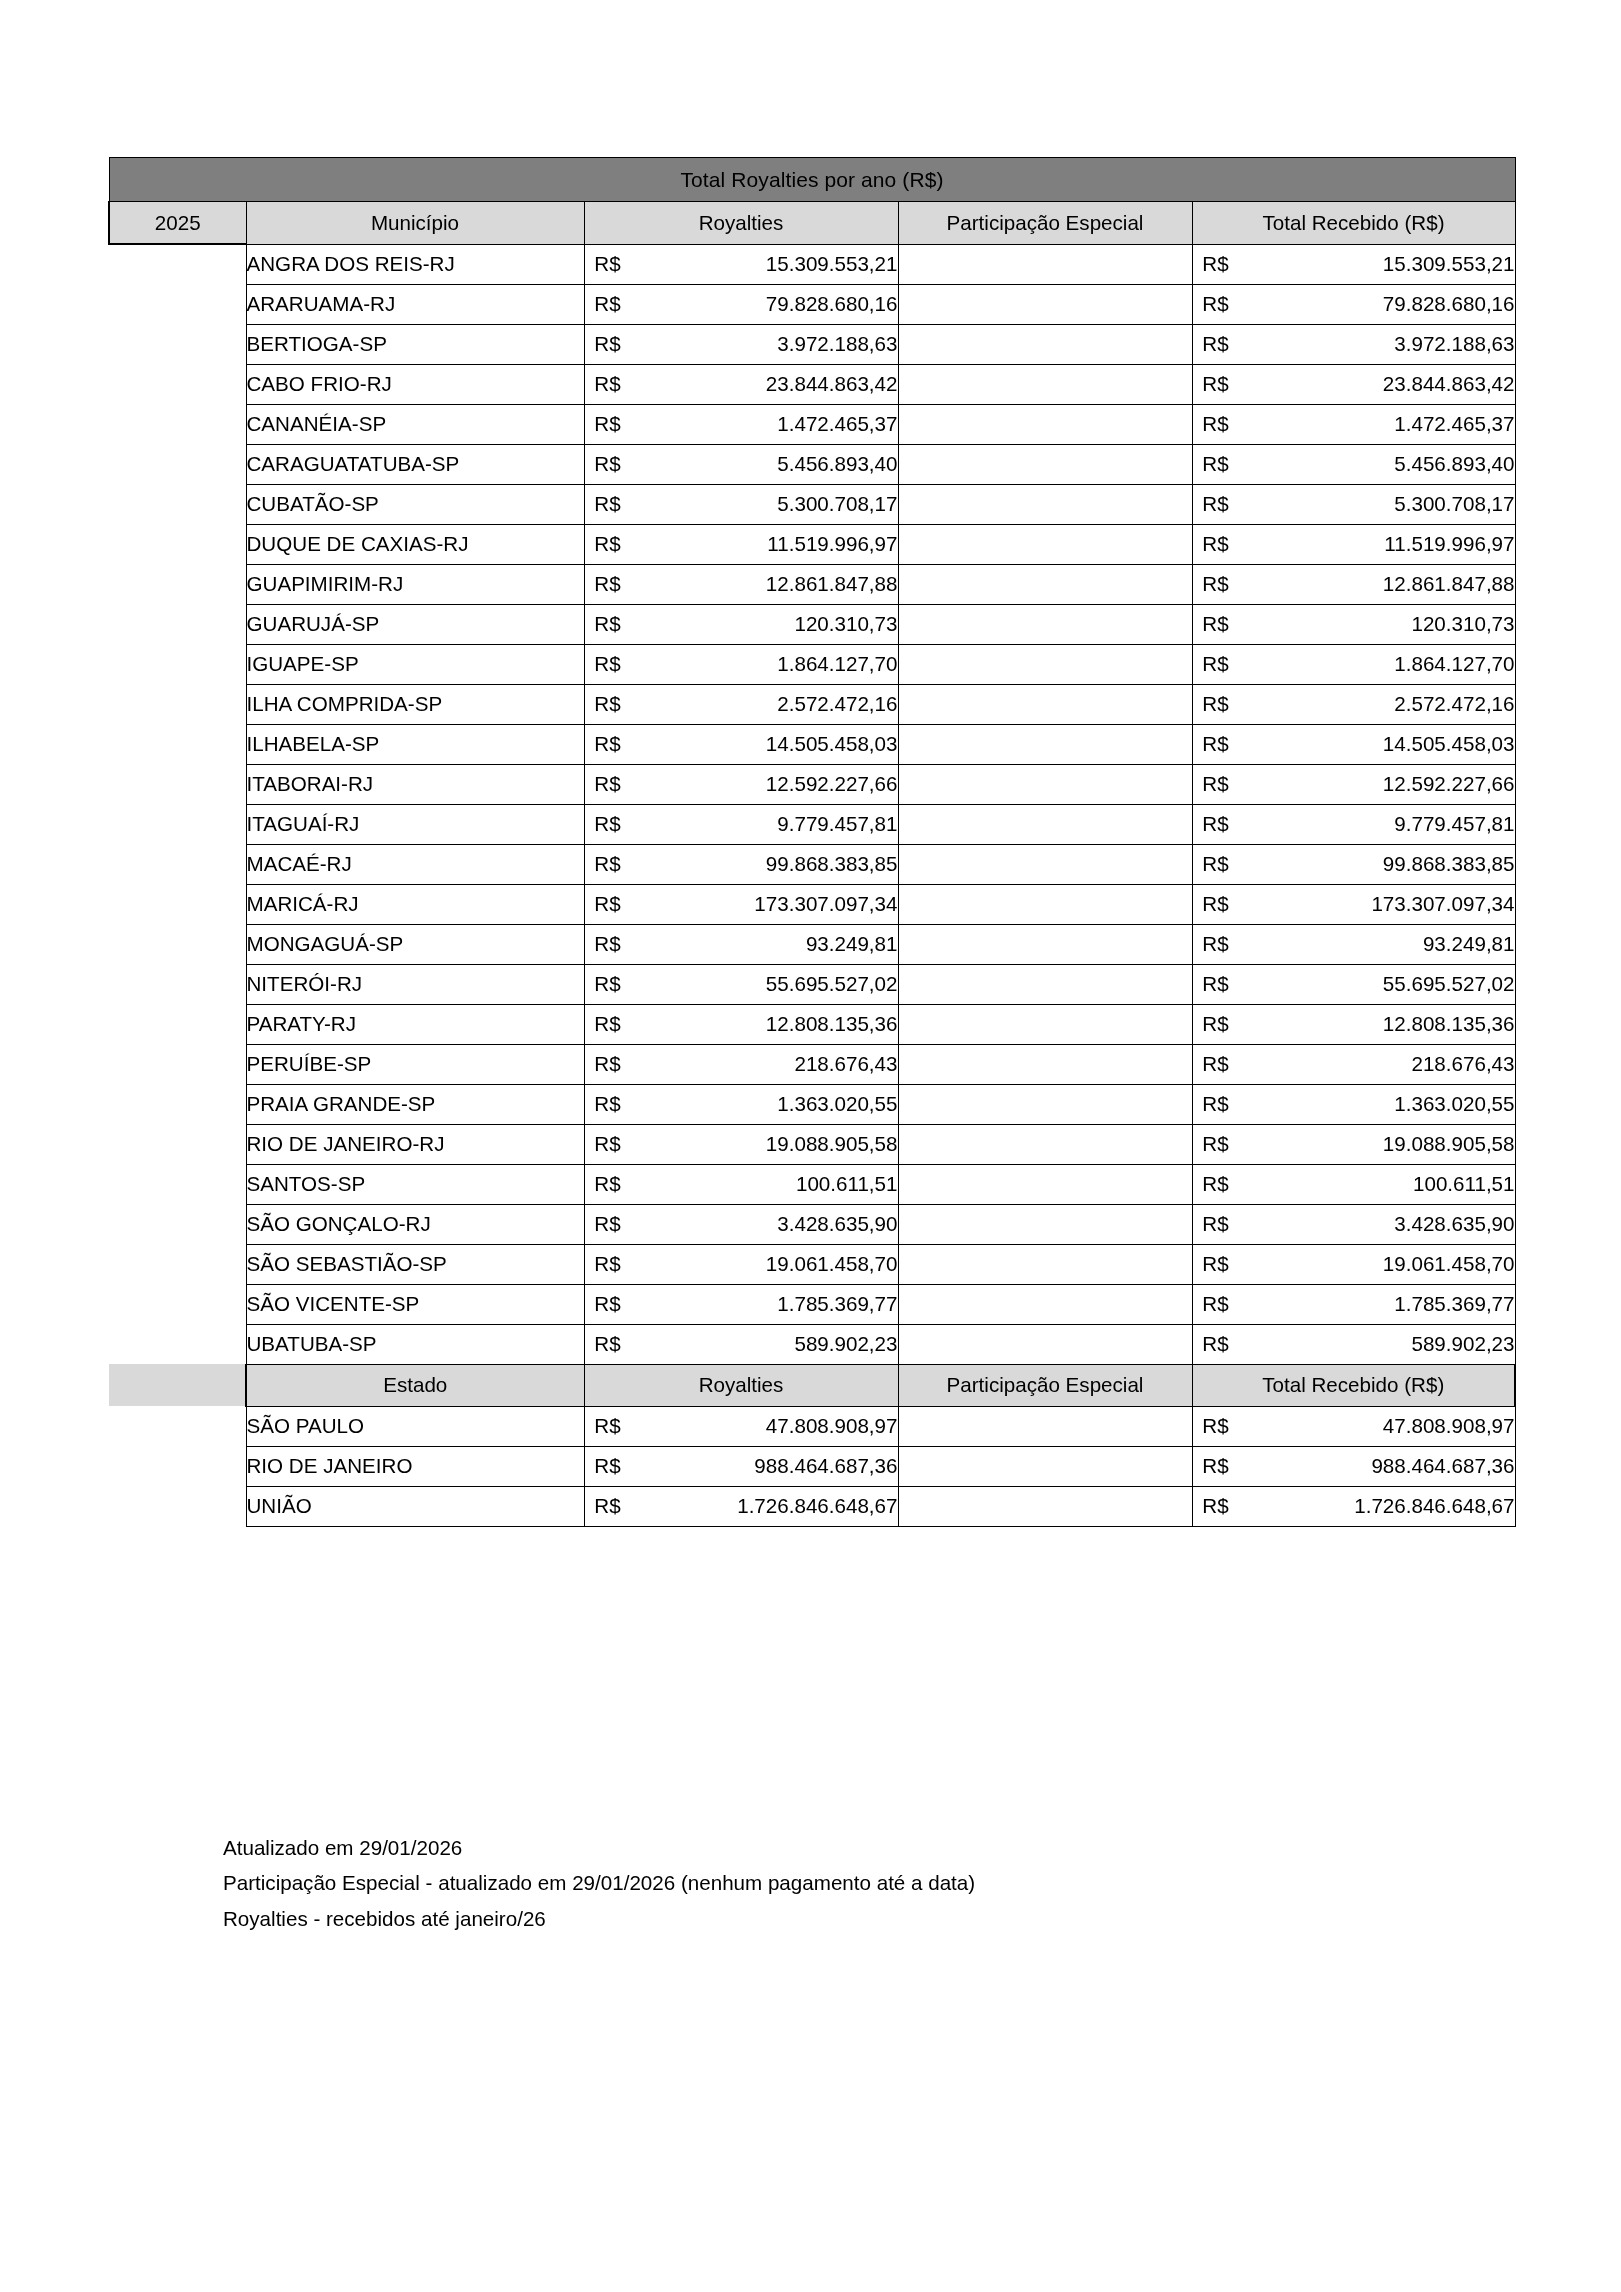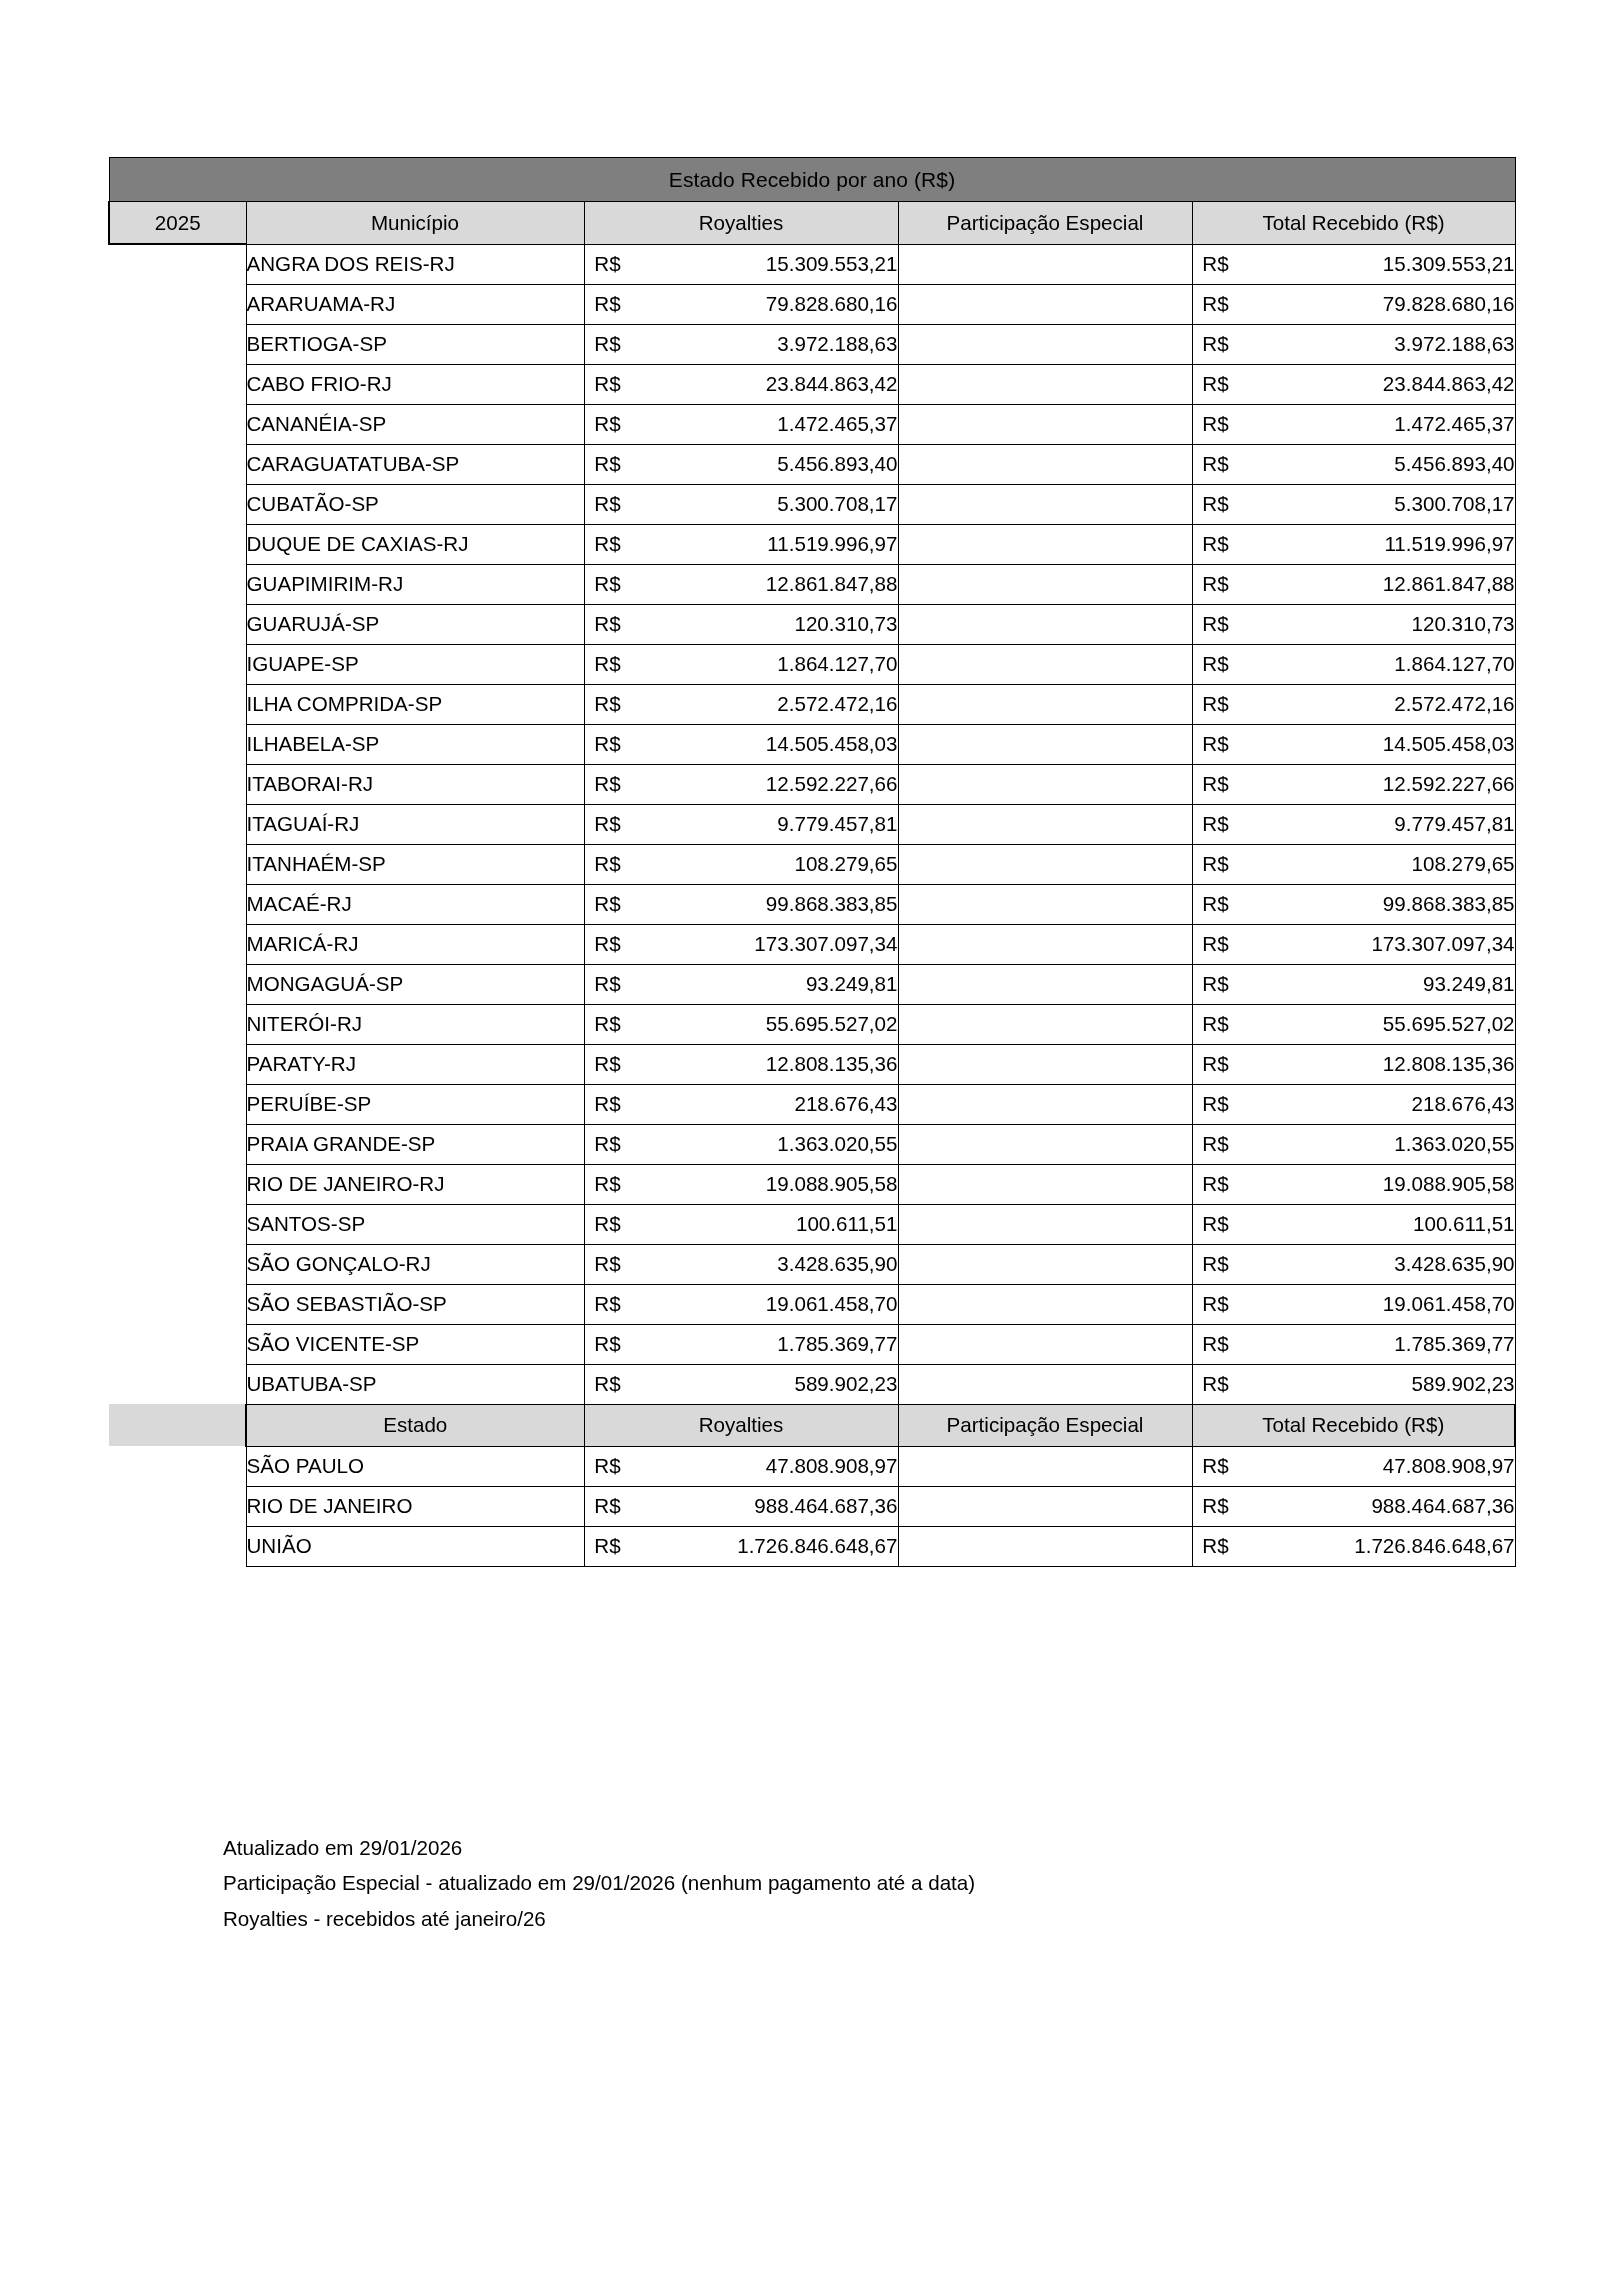--- a/index.html
+++ b/index.html
@@ -141,21 +141,21 @@
     <table class="main">
       <colgroup>
         <col class="c-year">
         <col class="c-mun">
         <col class="c-roy">
         <col class="c-part">
         <col class="c-total">
       </colgroup>
       <tbody>
         <tr>
-          <td class="title-cell" colspan="5">Estado Recebido por ano (R$)</td>
+          <td class="title-cell" colspan="5">Total Royalties por ano (R$)</td>
         </tr>
         <tr>
           <td class="hdr year">2025</td>
           <td class="hdr">Município</td>
           <td class="hdr">Royalties</td>
           <td class="hdr">Participação Especial</td>
           <td class="hdr cell-total">Total Recebido (R$)</td>
         </tr>
       <tr class="row-mun">
             <td class="yearfill"></td>
@@ -347,33 +347,20 @@
               <span class="val">9.779.457,81</span>
             </td>
             <td class="cell-money cell-empty"></td>
             <td class="cell-money cell-total">
               <span class="cur">R$</span>
               <span class="val">9.779.457,81</span>
             </td>
           </tr>
           <tr class="row-mun">
             <td class="yearfill"></td>
-            <td class="cell-name">ITANHAÉM-SP</td>
-            <td class="cell-money ">
-              <span class="cur">R$</span>
-              <span class="val">108.279,65</span>
-            </td>
-            <td class="cell-money cell-empty"></td>
-            <td class="cell-money cell-total">
-              <span class="cur">R$</span>
-              <span class="val">108.279,65</span>
-            </td>
-          </tr>
-          <tr class="row-mun">
-            <td class="yearfill"></td>
             <td class="cell-name">MACAÉ-RJ</td>
             <td class="cell-money ">
               <span class="cur">R$</span>
               <span class="val">99.868.383,85</span>
             </td>
             <td class="cell-money cell-empty"></td>
             <td class="cell-money cell-total">
               <span class="cur">R$</span>
               <span class="val">99.868.383,85</span>
             </td>

